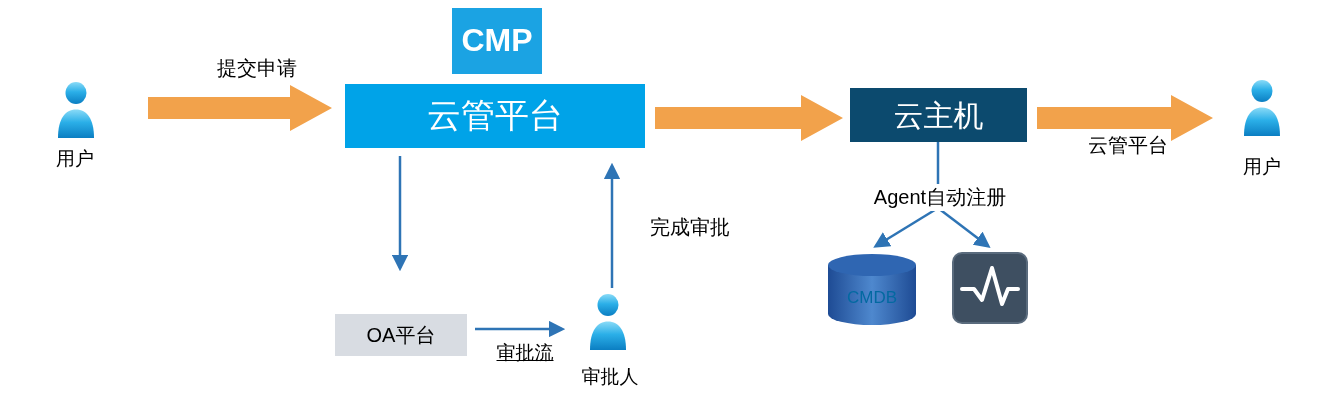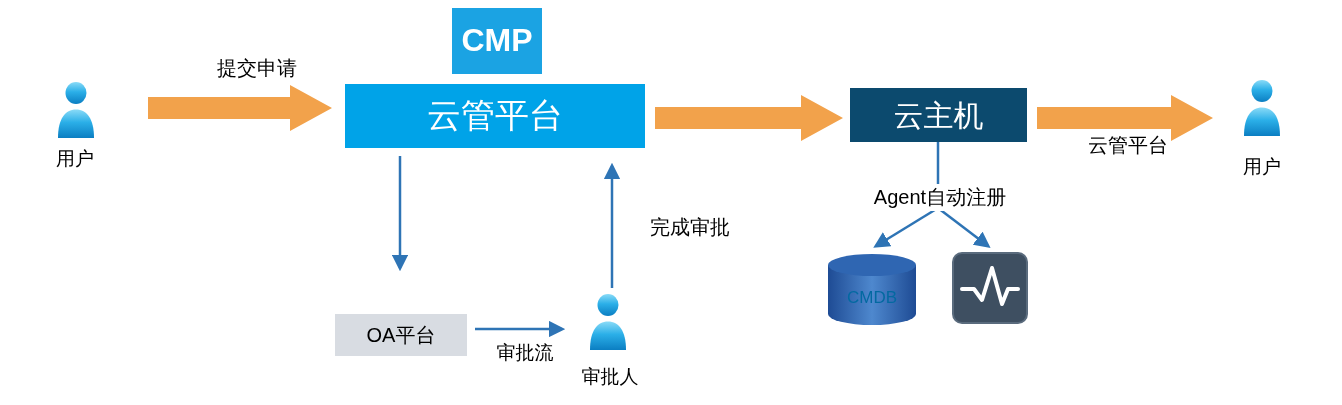--- a/index.html
+++ b/index.html
@@ -83,21 +83,21 @@
     <ellipse cx="24" cy="11" rx="10.5" ry="11" fill="url(#pg2)"></ellipse>
     <path d="M6,56 C6,37 13,27.5 24,27.5 C35,27.5 42,37 42,56 Z" fill="url(#pg2)"></path>
   </svg>
   <div class="lbl" style="left:1232px;top:154px;width:60px;font-size:19px;">用户</div>
 
 
   <div class="lbl" style="left:640px;top:214px;width:100px;">完成审批</div>
 
   <div class="node" style="left:335px;top:314px;width:132px;height:42px;background:#D8DCE2;color:#000;font-size:20px;">OA平台</div>
 
-  <div class="lbl" style="left:485px;top:340px;width:80px;font-size:19px;">审批流</div>
+  <div class="lbl" style="left:485px;top:340px;width:80px;font-size:19px;text-decoration:underline;">审批流</div>
 
   <svg class="abs" style="left:584px;top:292px;" width="48" height="60" viewBox="0 0 48 56">
     <defs>
         <linearGradient id="pg3" x1="0" y1="0" x2="0" y2="1">
       <stop offset="0" stop-color="#8ADBF7"></stop>
           <stop offset="0.45" stop-color="#2BAFE8"></stop>
           <stop offset="1" stop-color="#0B7EC2"></stop>
     </linearGradient>
       </defs>
     <ellipse cx="24" cy="11" rx="10.5" ry="11" fill="url(#pg3)"></ellipse>

